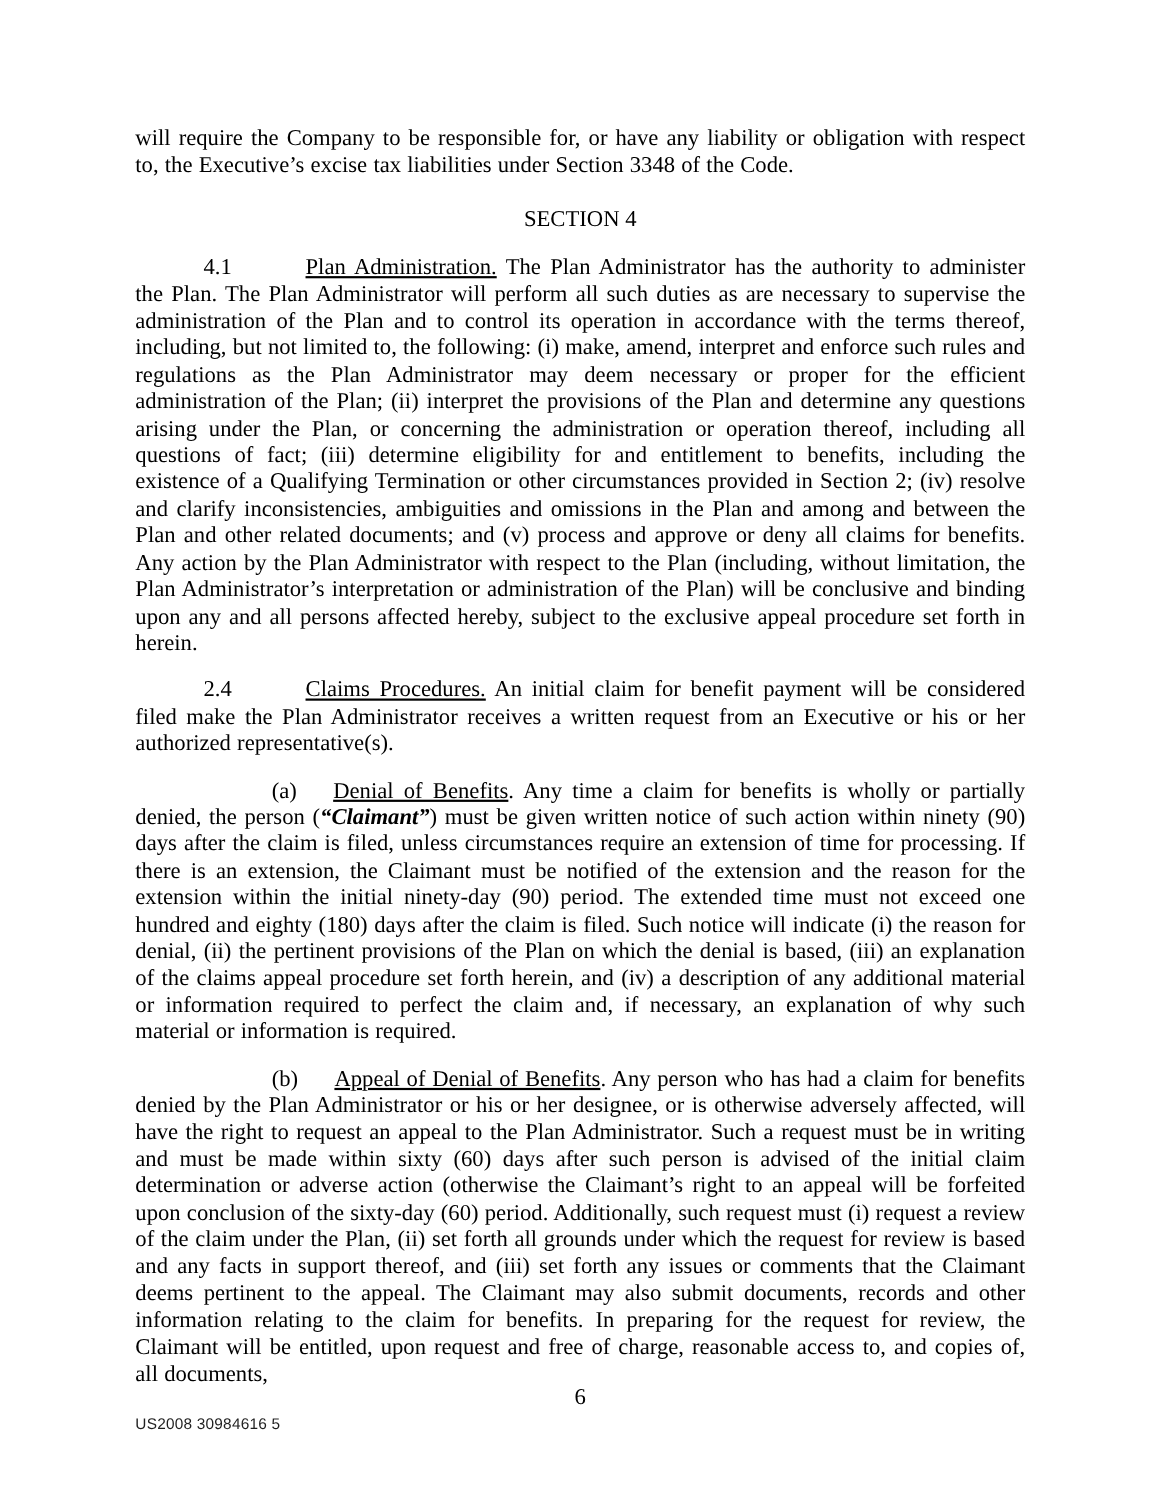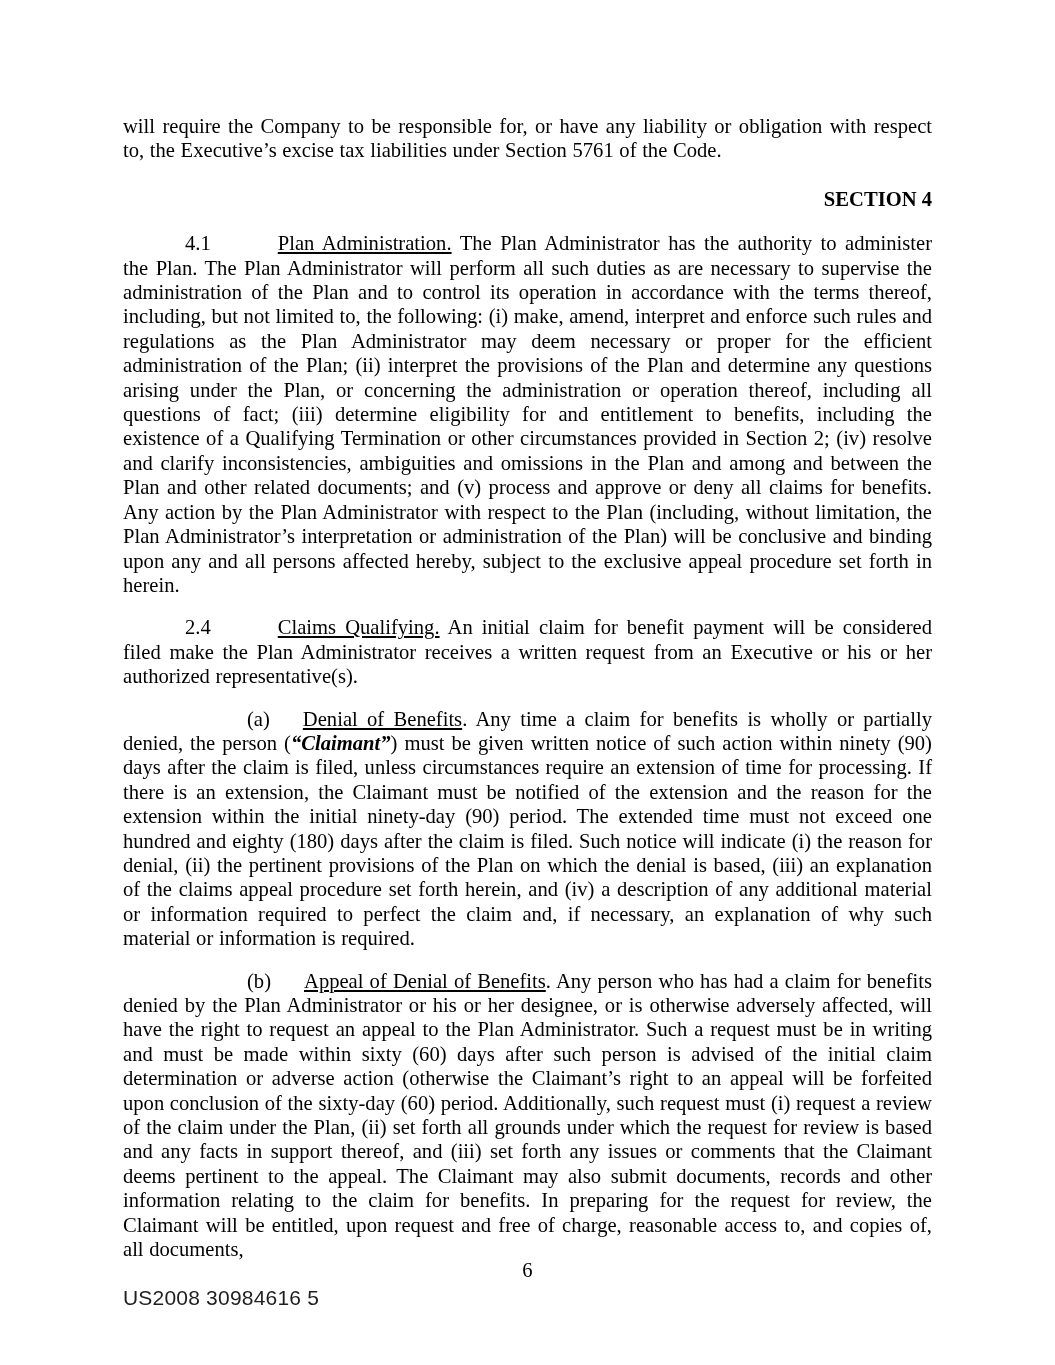--- a/index.html
+++ b/index.html
@@ -21,22 +21,22 @@
   .para {
     margin: 0 0 18px 0;
     text-align: justify;
     font-size: 20.6px;
     line-height: 24.4px;
     word-spacing: 0.5px;
   }
   .indent-1 { text-indent: 62px; }
   .indent-2 { text-indent: 124px; }
   .heading {
-    text-align: right;
-    font-weight: bold;
+    text-align: center;
+    font-weight: normal;
     font-size: 20.6px;
     line-height: 24.4px;
     margin: 24px 0 20px 0;
   }
   .run-n  { font-weight: normal; }
   .run-bu { font-weight: normal; text-decoration: underline; }
   .run-u  { text-decoration: underline; }
   .run-bi { font-weight: bold; font-style: italic; }
   .tab-1 { display: inline-block; width: 67px; }
   .tab-2 { display: inline-block; width: 33px; }
@@ -47,33 +47,33 @@
     width: 1055px;
     text-align: center;
     font-size: 20.6px;
     line-height: 24.4px;
   }
   .footer-id {
     position: absolute;
     left: 123px;
     top: 1286px;
     font-family: "Liberation Sans", sans-serif;
-    font-size: 21px;
+    font-size: 14px;
     letter-spacing: 0.2px;
     color: #1f1f1f;
   }
 </style>
 </head>
 <body>
 
 <div class="sheet">
-    <p class="para"><span class="run-n">will require the Company to be responsible for, or have any liability or obligation with respect to, the Executive’s excise tax liabilities under Section 5761 of the Code.</span></p>
+    <p class="para"><span class="run-n">will require the Company to be responsible for, or have any liability or obligation with respect to, the Executive’s excise tax liabilities under Section 3348 of the Code.</span></p>
     <div class="heading">
       <div class="heading-line">SECTION 4</div>
     </div>
     <p class="para indent-1"><span class="run-n">4.1</span><span class="tab-1"></span><span class="run-bu">Plan Administration.</span><span class="run-n"> The Plan Administrator has the authority to administer the Plan.  The Plan Administrator will perform all such duties as are necessary to supervise the administration of the Plan and to control its operation in accordance with the terms thereof, including, but not limited to, the following: (i) make, amend, interpret and enforce such rules and regulations as the Plan Administrator may deem necessary or proper for the efficient administration of the Plan; (ii) interpret the provisions of the Plan and determine any questions arising under the Plan, or concerning the administration or operation thereof, including all questions of fact; (iii) determine eligibility for and entitlement to benefits, including the existence of a Qualifying Termination or other circumstances provided in Section 2; (iv) resolve and clarify inconsistencies, ambiguities and omissions in the Plan and among and between the Plan and other related documents; and (v) process and approve or deny all claims for benefits.  Any action by the Plan Administrator with respect to the Plan (including, without limitation, the Plan Administrator’s interpretation or administration of the Plan) will be conclusive and binding upon any and all persons affected hereby, subject to the exclusive appeal procedure set forth in herein.</span></p>
-    <p class="para indent-1"><span class="run-n">2.4</span><span class="tab-1"></span><span class="run-bu">Claims Qualifying.</span><span class="run-n"> An initial claim for benefit payment will be considered filed make the Plan Administrator receives a written request from an Executive or his or her authorized representative(s).</span></p>
+    <p class="para indent-1"><span class="run-n">2.4</span><span class="tab-1"></span><span class="run-bu">Claims Procedures.</span><span class="run-n"> An initial claim for benefit payment will be considered filed make the Plan Administrator receives a written request from an Executive or his or her authorized representative(s).</span></p>
     <p class="para indent-2"><span class="run-n">(a)</span><span class="tab-2"></span><span class="run-u">Denial of Benefits</span><span class="run-n">. Any time a claim for benefits is wholly or partially denied, the person (</span><span class="run-bi">“Claimant”</span><span class="run-n">) must be given written notice of such action within ninety (90) days after the claim is filed, unless circumstances require an extension of time for processing.  If there is an extension, the Claimant must be notified of the extension and the reason for the extension within the initial ninety-day (90) period.  The extended time must not exceed one hundred and eighty (180) days after the claim is filed.  Such notice will indicate (i) the reason for denial, (ii) the pertinent provisions of the Plan on which the denial is based, (iii) an explanation of the claims appeal procedure set forth herein, and (iv) a description of any additional material or information required to perfect the claim and, if necessary, an explanation of why such material or information is required.</span></p>
     <p class="para indent-2"><span class="run-n">(b)</span><span class="tab-2"></span><span class="run-u">Appeal of Denial of Benefits</span><span class="run-n">. Any person who has had a claim for benefits denied by the Plan Administrator or his or her designee, or is otherwise adversely affected, will have the right to request an appeal to the Plan Administrator.  Such a request must be in writing and must be made within sixty (60) days after such person is advised of the initial claim determination or adverse action (otherwise the Claimant’s right to an appeal will be forfeited upon conclusion of the sixty-day (60) period.  Additionally, such request must (i) request a review of the claim under the Plan, (ii) set forth all grounds under which the request for review is based and any facts in support thereof, and (iii) set forth any issues or comments that the Claimant deems pertinent to the appeal.  The Claimant may also submit documents, records and other information relating to the claim for benefits.  In preparing for the request for review, the Claimant will be entitled, upon request and free of charge, reasonable access to, and copies of, all documents,</span></p>
   </div>
 
 <div class="page-number">6</div>
 <div class="footer-id">US2008 30984616 5</div>
 
 </body></html>

